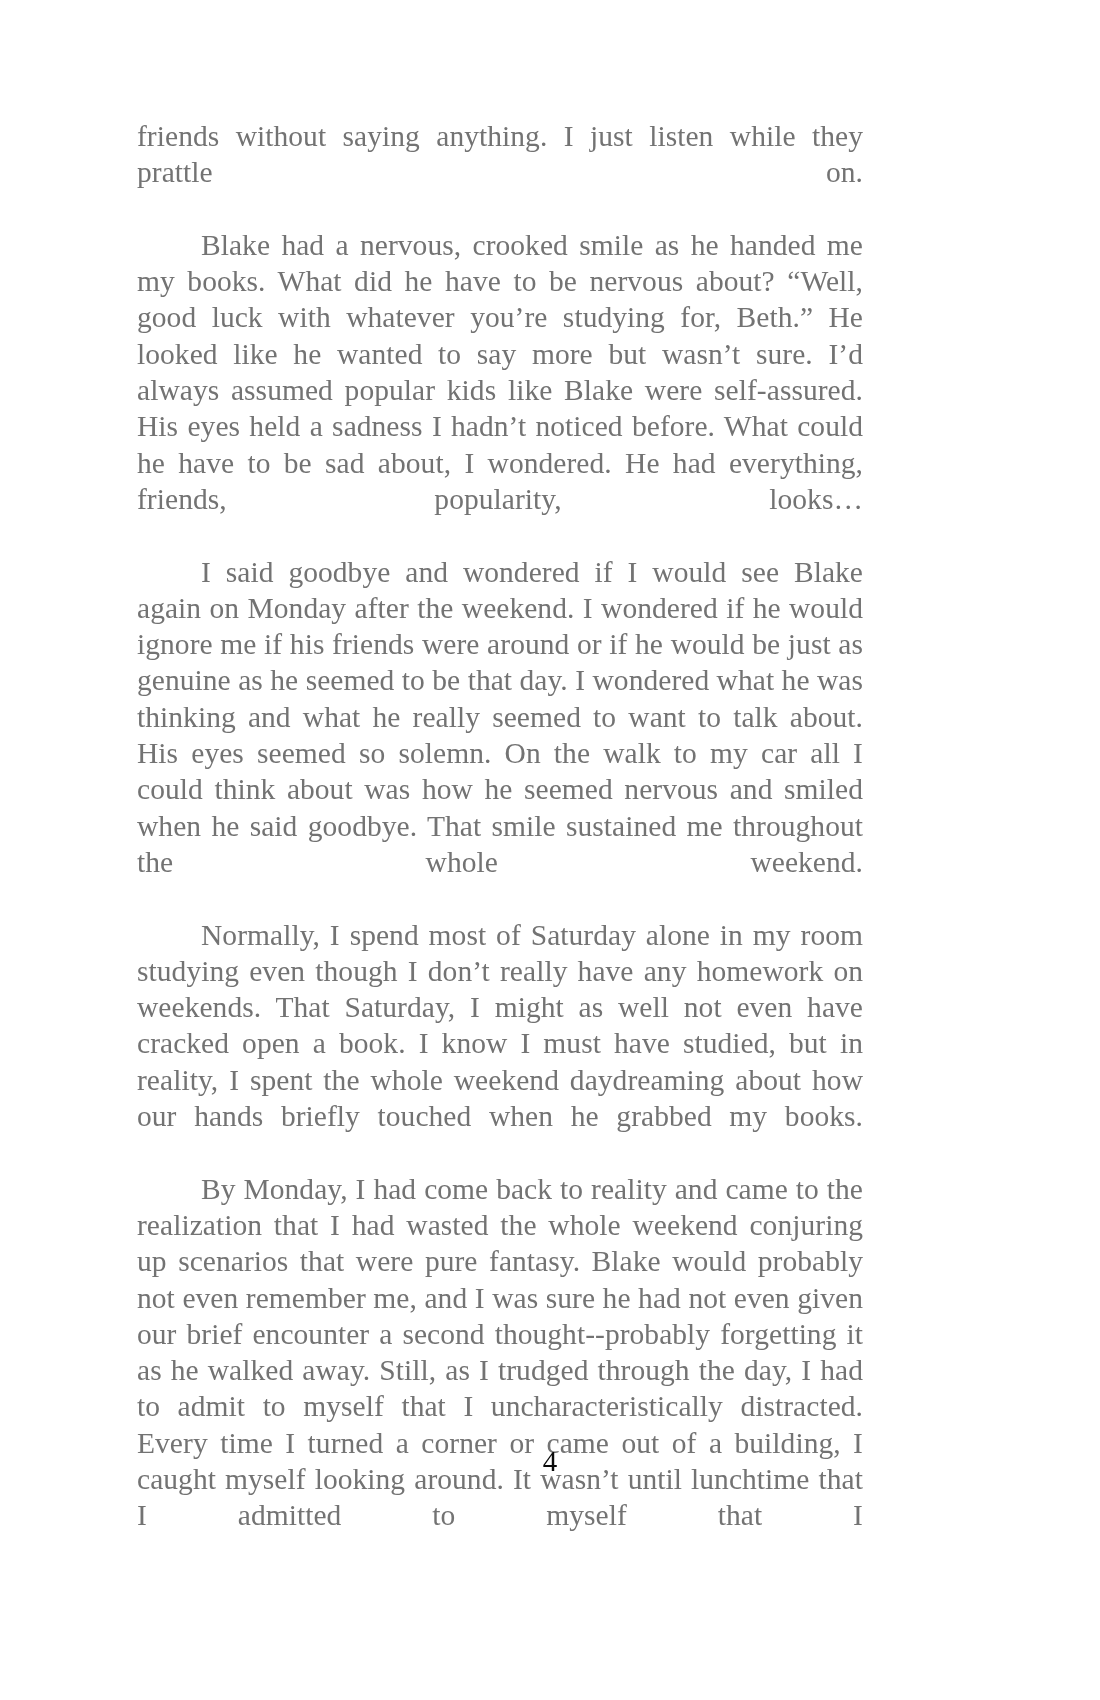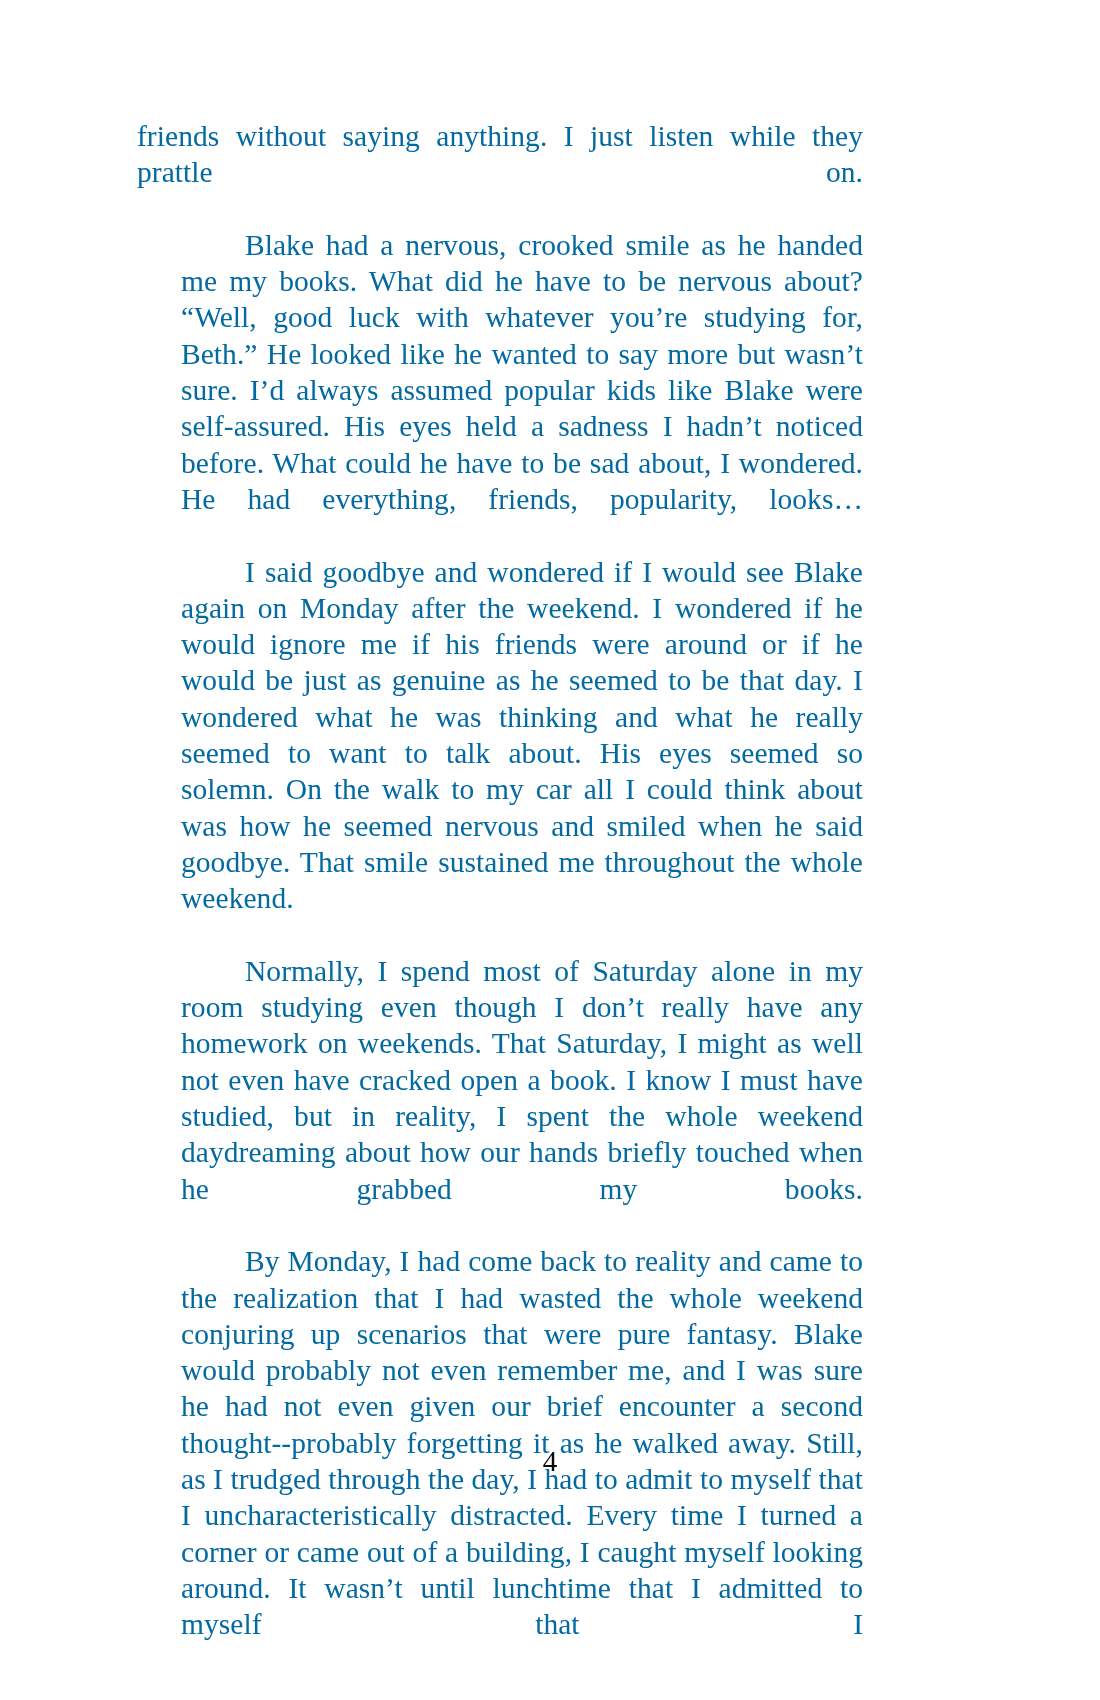--- a/index.html
+++ b/index.html
@@ -32,29 +32,28 @@
     width: 726px;
   }
 
   p.para {
     margin: 0;
     padding: 0;
     font-size: 29.5px;
     line-height: 36.3px;
     text-align: justify;
     text-justify: inter-word;
-    color: #0369a1;
+    color: #737373;
     -webkit-font-smoothing: antialiased;
     letter-spacing: 0.05px;
     word-spacing: 0px;
   }
 
   p.indent {
     text-indent: 64px;
-    margin-left: 44px;
   }
 
   
   p.para::after {
     content: "";
     display: inline-block;
     width: 100%;
   }
 
   #page-number {

